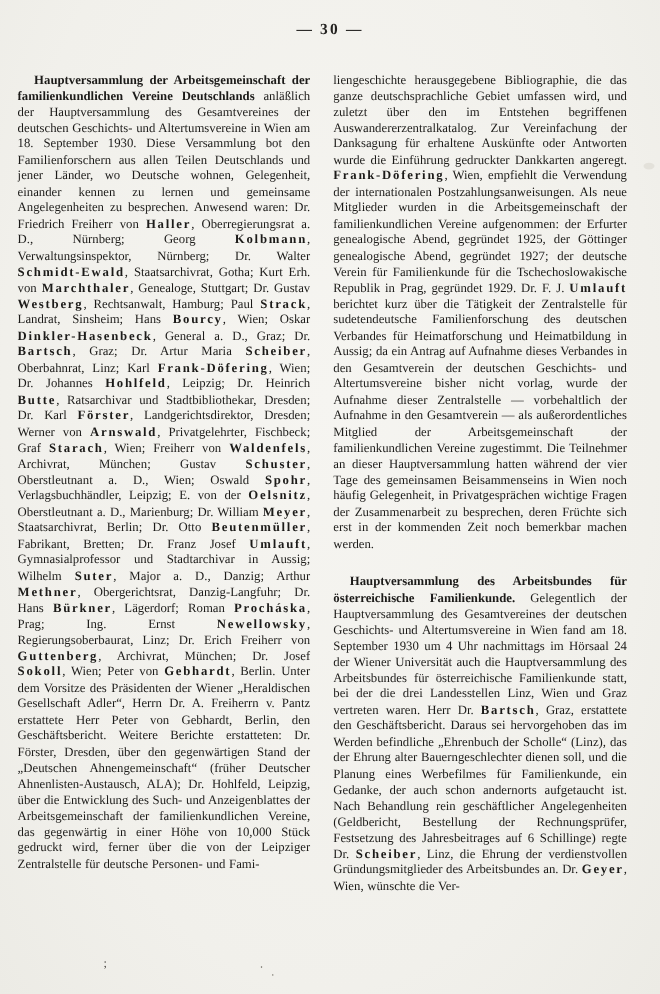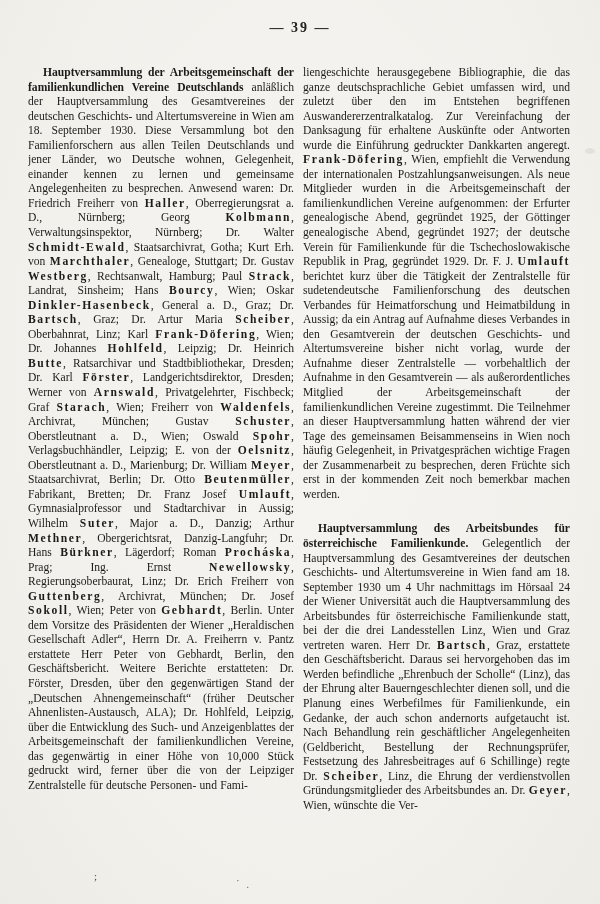--- a/index.html
+++ b/index.html
@@ -30,21 +30,21 @@
     width: 266px;
     height: 806px;
     overflow: hidden;
     text-align: justify;
     font-size: 11.6px;
     line-height: 14.55px;
     hyphens: auto;
     -webkit-hyphens: auto;
     word-spacing: 0.4px;
   }
-  .column-left  { left: 28px; }
+  .column-left  { left: 16px; }
   .column-right { left: 303px; width: 267px; }
   .para { margin: 0; }
   .para.indent { text-indent: 15px; }
   .para + .para { margin-top: 20px; }
   .bold { font-weight: bold; }
   .sp { letter-spacing: 1.6px; font-weight: bold; }
   .artifact {
     position: absolute;
     font-size: 11px;
     color: #4a4843;
@@ -57,21 +57,21 @@
     width: 10px; height: 6px;
     background: #e3e1da;
     border-radius: 50%;
   }
 </style>
 </head>
 <body>
 
 <div class="page">
 
-  <div class="page-number">— 39 —</div>
+  <div class="page-number">— 30 —</div>
 
   <div class="column column-left">
       <p class="para indent"><span class="bold">Hauptversammlung der Arbeitsgemeinschaft der familienkundlichen Vereine Deutschlands</span><span> anläßlich der Hauptversammlung des Gesamtvereines der deutschen Geschichts- und Altertumsvereine in Wien am 18. September 1930. Diese Versammlung bot den Familienforschern aus allen Teilen Deutschlands und jener Länder, wo Deutsche wohnen, Gelegenheit, einander kennen zu lernen und gemeinsame Angelegenheiten zu besprechen. Anwesend waren: Dr. Friedrich Freiherr von </span><span class="sp">Haller</span><span>, Oberregierungsrat a. D., Nürnberg; Georg </span><span class="sp">Kolbmann</span><span>, Verwaltungsinspektor, Nürnberg; Dr. Walter </span><span class="sp">Schmidt-Ewald</span><span>, Staatsarchivrat, Gotha; Kurt Erh. von </span><span class="sp">Marchthaler</span><span>, Genealoge, Stuttgart; Dr. Gustav </span><span class="sp">Westberg</span><span>, Rechtsanwalt, Hamburg; Paul </span><span class="sp">Strack</span><span>, Landrat, Sinsheim; Hans </span><span class="sp">Bourcy</span><span>, Wien; Oskar </span><span class="sp">Dinkler-Hasenbeck</span><span>, General a. D., Graz; Dr. </span><span class="sp">Bartsch</span><span>, Graz; Dr. Artur Maria </span><span class="sp">Scheiber</span><span>, Oberbahnrat, Linz; Karl </span><span class="sp">Frank-Döfering</span><span>, Wien; Dr. Johannes </span><span class="sp">Hohlfeld</span><span>, Leipzig; Dr. Heinrich </span><span class="sp">Butte</span><span>, Ratsarchivar und Stadtbibliothekar, Dresden; Dr. Karl </span><span class="sp">Förster</span><span>, Landgerichtsdirektor, Dresden; Werner von </span><span class="sp">Arnswald</span><span>, Privatgelehrter, Fischbeck; Graf </span><span class="sp">Starach</span><span>, Wien; Freiherr von </span><span class="sp">Waldenfels</span><span>, Archivrat, München; Gustav </span><span class="sp">Schuster</span><span>, Oberstleutnant a. D., Wien; Oswald </span><span class="sp">Spohr</span><span>, Verlagsbuchhändler, Leipzig; E. von der </span><span class="sp">Oelsnitz</span><span>, Oberstleutnant a. D., Marienburg; Dr. William </span><span class="sp">Meyer</span><span>, Staatsarchivrat, Berlin; Dr. Otto </span><span class="sp">Beutenmüller</span><span>, Fabrikant, Bretten; Dr. Franz Josef </span><span class="sp">Umlauft</span><span>, Gymnasialprofessor und Stadtarchivar in Aussig; Wilhelm </span><span class="sp">Suter</span><span>, Major a. D., Danzig; Arthur </span><span class="sp">Methner</span><span>, Obergerichtsrat, Danzig-Langfuhr; Dr. Hans </span><span class="sp">Bürkner</span><span>, Lägerdorf; Roman </span><span class="sp">Procháska</span><span>, Prag; Ing. Ernst </span><span class="sp">Newellowsky</span><span>, Regierungsoberbaurat, Linz; Dr. Erich Freiherr von </span><span class="sp">Guttenberg</span><span>, Archivrat, München; Dr. Josef </span><span class="sp">Sokoll</span><span>, Wien; Peter von </span><span class="sp">Gebhardt</span><span>, Berlin. Unter dem Vorsitze des Präsidenten der Wiener „Heraldischen Gesellschaft Adler“, Herrn Dr. A. Freiherrn v. Pantz erstattete Herr Peter von Gebhardt, Berlin, den Geschäftsbericht. Weitere Berichte erstatteten: Dr. Förster, Dresden, über den gegenwärtigen Stand der „Deutschen Ahnengemeinschaft“ (früher Deutscher Ahnenlisten-Austausch, ALA); Dr. Hohlfeld, Leipzig, über die Entwicklung des Such- und Anzeigenblattes der Arbeitsgemeinschaft der familienkundlichen Vereine, das gegenwärtig in einer Höhe von 10,000 Stück gedruckt wird, ferner über die von der Leipziger Zentralstelle für deutsche Personen- und Fami-</span></p>
     </div>
 
   <div class="column column-right">
       <p class="para"><span>liengeschichte herausgegebene Bibliographie, die das ganze deutschsprachliche Gebiet umfassen wird, und zuletzt über den im Entstehen begriffenen Auswandererzentralkatalog. Zur Vereinfachung der Danksagung für erhaltene Auskünfte oder Antworten wurde die Einführung gedruckter Dankkarten angeregt. </span><span class="sp">Frank-Döfering</span><span>, Wien, empfiehlt die Verwendung der internationalen Postzahlungsanweisungen. Als neue Mitglieder wurden in die Arbeitsgemeinschaft der familienkundlichen Vereine aufgenommen: der Erfurter genealogische Abend, gegründet 1925, der Göttinger genealogische Abend, gegründet 1927; der deutsche Verein für Familienkunde für die Tschechoslowakische Republik in Prag, gegründet 1929. Dr. F. J. </span><span class="sp">Umlauft</span><span> berichtet kurz über die Tätigkeit der Zentralstelle für sudetendeutsche Familienforschung des deutschen Verbandes für Heimatforschung und Heimatbildung in Aussig; da ein Antrag auf Aufnahme dieses Verbandes in den Gesamtverein der deutschen Geschichts- und Altertumsvereine bisher nicht vorlag, wurde der Aufnahme dieser Zentralstelle — vorbehaltlich der Aufnahme in den Gesamtverein — als außerordentliches Mitglied der Arbeitsgemeinschaft der familienkundlichen Vereine zugestimmt. Die Teilnehmer an dieser Hauptversammlung hatten während der vier Tage des gemeinsamen Beisammenseins in Wien noch häufig Gelegenheit, in Privatgesprächen wichtige Fragen der Zusammenarbeit zu besprechen, deren Früchte sich erst in der kommenden Zeit noch bemerkbar machen werden.</span></p>
       <p class="para indent"><span class="bold">Hauptversammlung des Arbeitsbundes für österreichische Familienkunde.</span><span> Gelegentlich der Hauptversammlung des Gesamtvereines der deutschen Geschichts- und Altertumsvereine in Wien fand am 18. September 1930 um 4 Uhr nachmittags im Hörsaal 24 der Wiener Universität auch die Hauptversammlung des Arbeitsbundes für österreichische Familienkunde statt, bei der die drei Landesstellen Linz, Wien und Graz vertreten waren. Herr Dr. </span><span class="sp">Bartsch</span><span>, Graz, erstattete den Geschäftsbericht. Daraus sei hervorgehoben das im Werden befindliche „Ehrenbuch der Scholle“ (Linz), das der Ehrung alter Bauerngeschlechter dienen soll, und die Planung eines Werbefilmes für Familienkunde, ein Gedanke, der auch schon andernorts aufgetaucht ist. Nach Behandlung rein geschäftlicher Angelegenheiten (Geldbericht, Bestellung der Rechnungsprüfer, Festsetzung des Jahresbeitrages auf 6 Schillinge) regte Dr. </span><span class="sp">Scheiber</span><span>, Linz, die Ehrung der verdienstvollen Gründungsmitglieder des Arbeitsbundes an. Dr. </span><span class="sp">Geyer</span><span>, Wien, wünschte die Ver-</span></p>
     </div>
 

